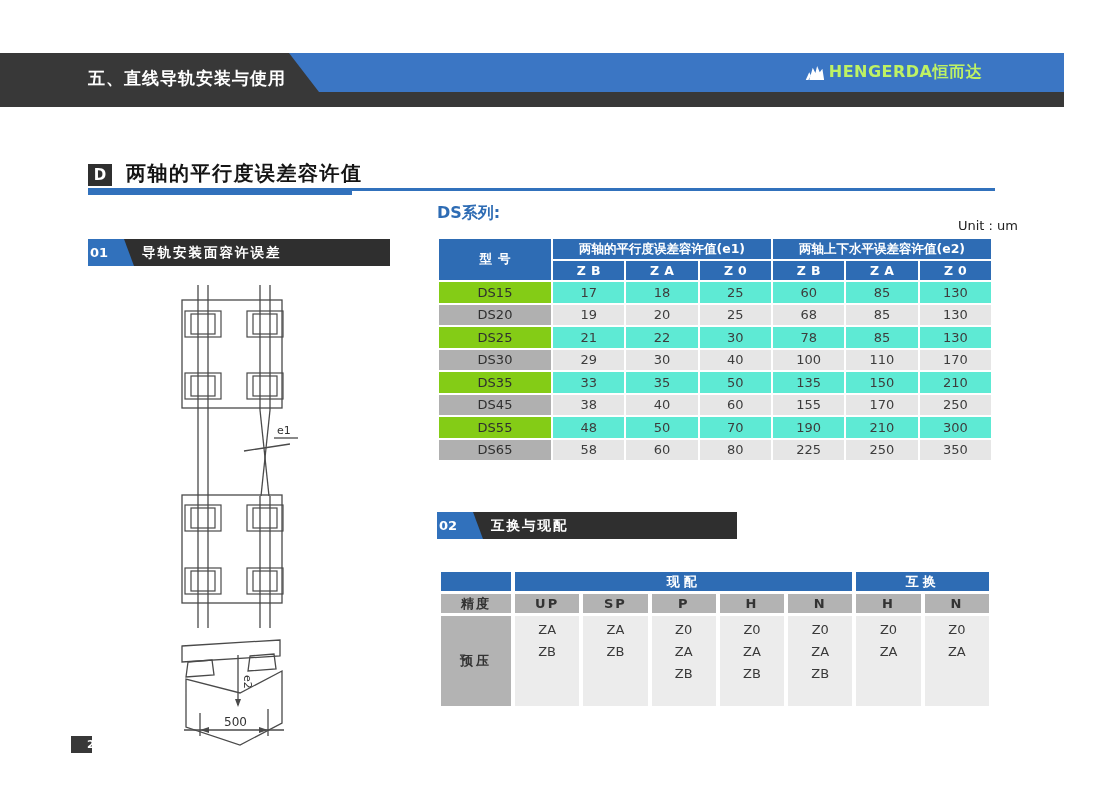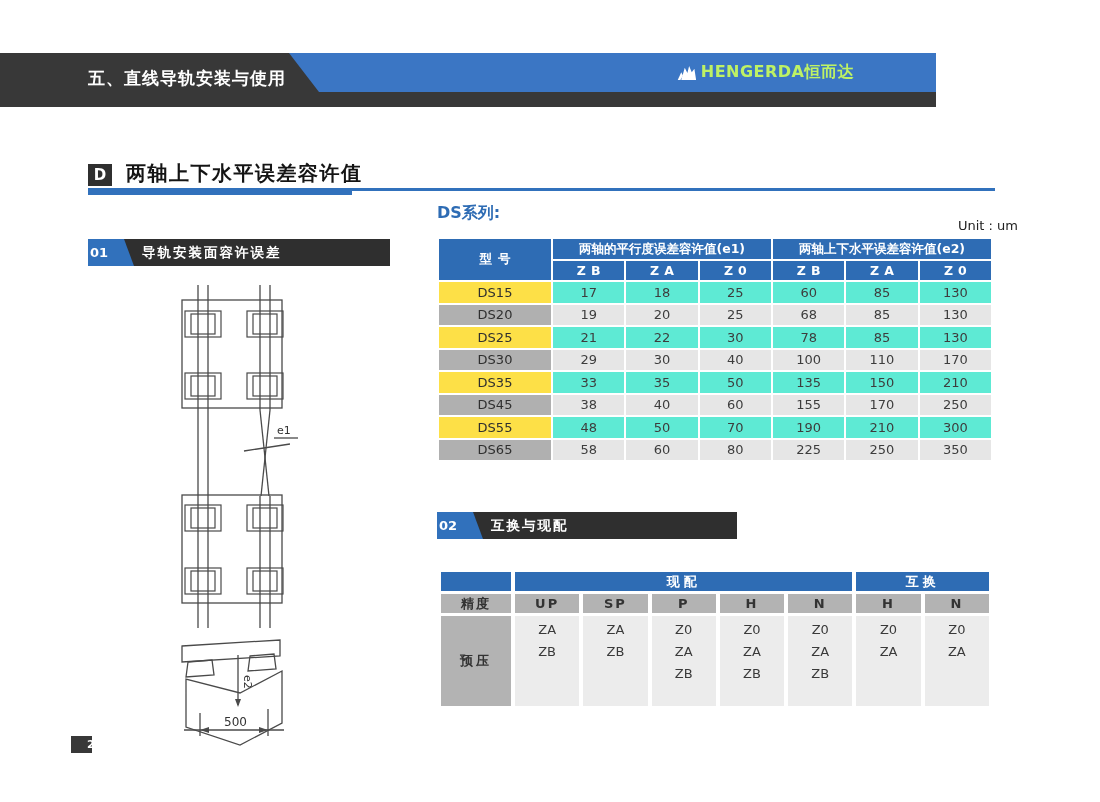--- a/index.html
+++ b/index.html
@@ -2,21 +2,21 @@
 <html><head>
 <meta charset="utf-8">
 <style>
   * { box-sizing: border-box; }
   html,body { margin:0; padding:0; }
   body {
     width:1100px; height:802px; position:relative; background:#ffffff;
     font-family:"DejaVu Sans","Liberation Sans",sans-serif; overflow:hidden;
   }
   
-  .topbar { position:absolute; left:0; top:53px; width:936px; height:54px; background:#383838; }
+  .topbar { position:absolute; left:0; top:53px; width:1064px; height:54px; background:#383838; }
   .topbar-title { position:absolute; left:88px; top:0; height:50px; line-height:50px;
     color:#fff; font-size:17px; font-weight:bold; letter-spacing:1px; white-space:nowrap; }
   .topbar-blue { position:absolute; left:289px; right:0; top:0; height:39px; background:#3b76c4;
     clip-path:polygon(0 0,100% 0,100% 100%,30px 100%);
     display:flex; align-items:center; justify-content:flex-end; padding-right:82px; }
   .logo { display:flex; align-items:center; gap:4px; color:#bef264; font-weight:bold;
     font-size:16px; letter-spacing:0.5px; white-space:nowrap; }
   .logo svg { width:21px; height:18px; fill:#ffffff; }
   
   .d-box { position:absolute; left:88px; top:164px; width:24px; height:22px; background:#2f2f2f;
@@ -31,21 +31,21 @@
     font-size:13px; color:#222; }
   
   table.t1 { position:absolute; left:437px; top:237px; width:556px;
     border-collapse:separate; border-spacing:2px; table-layout:fixed; }
   table.t1 th { background:#2e6cb4; color:#fff; font-weight:bold; font-size:12.5px;
     height:20px; padding:0; text-align:center; }
   table.t1 tr.h2 th { height:19px; letter-spacing:5px; padding-left:5px; }
   table.t1 td { height:20.5px; text-align:center; font-size:13px; color:#3d3d3d; padding:0; }
   table.t1 tr.rA td { background:#5eead4; }
   table.t1 tr.rB td { background:#e6e6e6; }
-  table.t1 tr.rA td.model { background:#fde047; color:#2f2f2f; }
+  table.t1 tr.rA td.model { background:#84cc16; color:#2f2f2f; }
   table.t1 tr.rB td.model { background:#b0b0b0; color:#2f2f2f;margin-top:16px; }
   
   .badge { position:absolute; height:27px; }
   .badge .bar { position:absolute; left:34px; right:0; top:0; bottom:0; background:#2f2f2f;
     display:flex; align-items:center; padding-left:20px; color:#fff; font-size:13.5px;
     font-weight:bold; letter-spacing:2px; }
   .badge .num { position:absolute; left:0; top:0; bottom:0; width:46px; background:#3171bc;
     clip-path:polygon(0 0,36px 0,46px 100%,0 100%); color:#fff; font-weight:bold;
     font-size:13px; line-height:27px; padding-left:2px; z-index:2; }
   #s01 { left:88px;  top:239px; width:302px; }
@@ -78,21 +78,21 @@
       <svg viewBox="0 0 24 20">
         <path d="M6 18 L10 4 L13 10 L15 2 L18 9 L21 5 L23 18 Z"></path>
         <path d="M2 18 L6 9 L8 13 L5 18 Z"></path>
       </svg>
       <span>HENGERDA恒而达</span>
     </div>
   </div>
 </div>
 
 <div class="d-box">D</div>
-<div class="d-title">两轴上下水平误差容许值</div>
+<div class="d-title">两轴的平行度误差容许值</div>
 <div class="d-line-thick"></div>
 <div class="d-line-thin"></div>
 
 <div class="ds-label">DS系列:</div>
 <div class="unit-label">Unit : um</div>
 
 <table class="t1">
   <colgroup>
       <col style="width:112px">
       <col>

